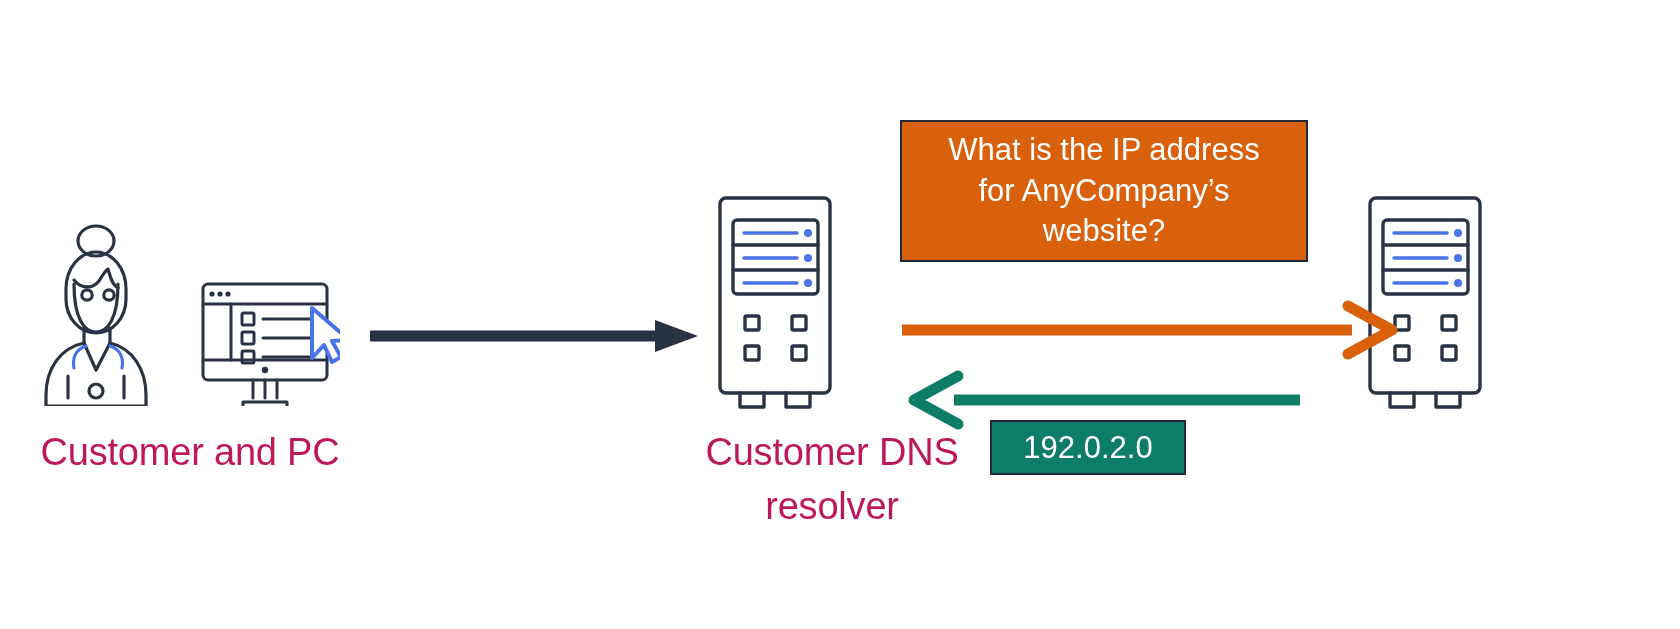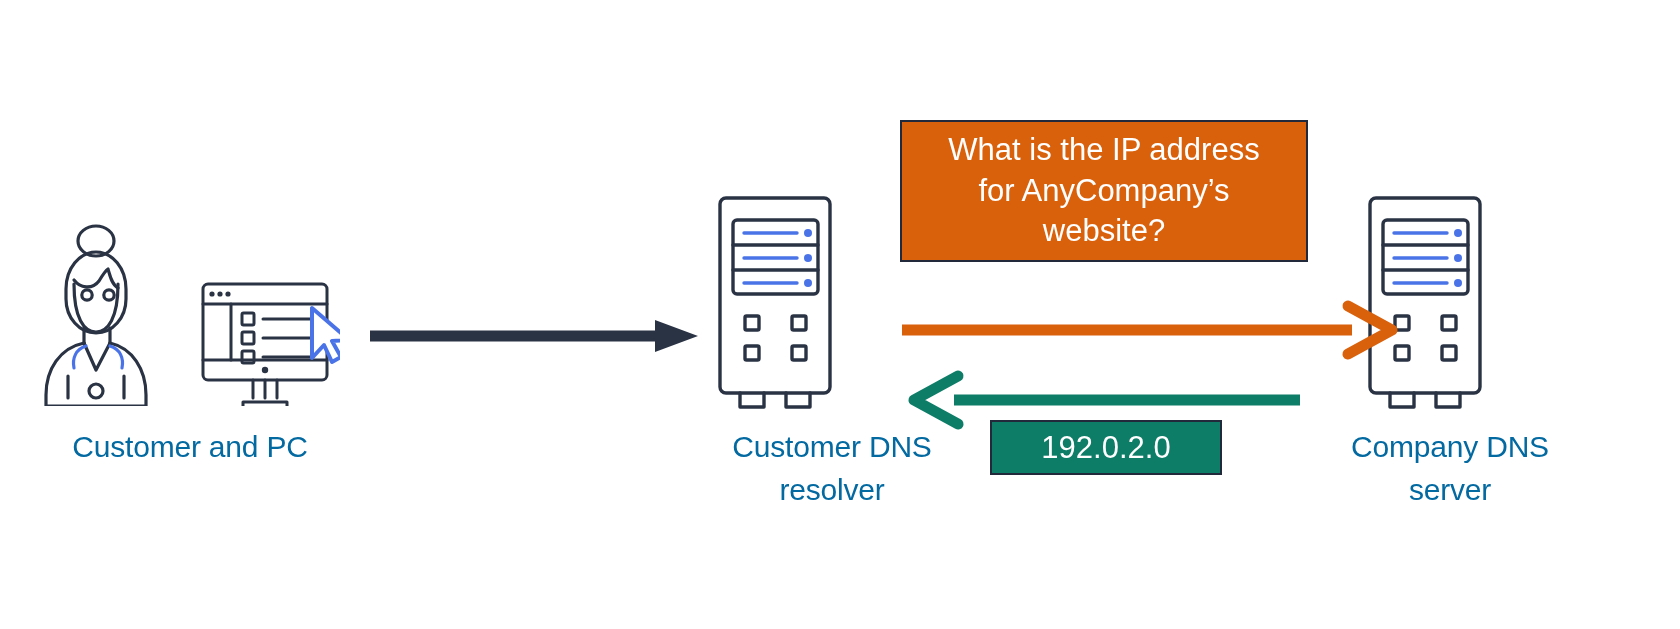--- a/index.html
+++ b/index.html
@@ -46,23 +46,23 @@
     left: 1350px;
     top: 190px;
     width: 200px;
     height: 230px;
   }
 
   
   .node-label {
     position: absolute;
     text-align: center;
-    font-size: 30px;
+    font-size: 38px;
     line-height: 1.42;
-    color: #0369a1;
+    color: #be185d;
     font-family: "Liberation Sans", sans-serif;
     white-space: pre-line;
     letter-spacing: -0.2px;
   }
   #label-customer-pc {
     left: 10px;
     top: 426px;
     width: 360px;
   }
   #label-customer-dns {
@@ -95,21 +95,21 @@
     width: 408px;
     height: 142px;
     background: #d9610c;
     font-size: 31px;
     line-height: 1.32;
     padding: 4px 14px;
   }
   #answer-callout {
     left: 990px;
     top: 420px;
-    width: 232px;
+    width: 196px;
     height: 55px;
     background: #0d7d68;
     font-size: 31px;
     line-height: 1.2;
     align-items: center;
   }
 
   
   #arrows-layer {
     position: absolute;
@@ -261,16 +261,14 @@
 website?</span>
   </div>
 
   <div class="callout" id="answer-callout">
     <span>192.0.2.0</span>
   </div>
 
   <div class="node-label" id="label-customer-pc">Customer and PC</div>
   <div class="node-label" id="label-customer-dns">Customer DNS
 resolver</div>
-  <div class="node-label" id="label-company-dns">Company DNS
-server</div>
 
 </div>
 
 </body></html>

